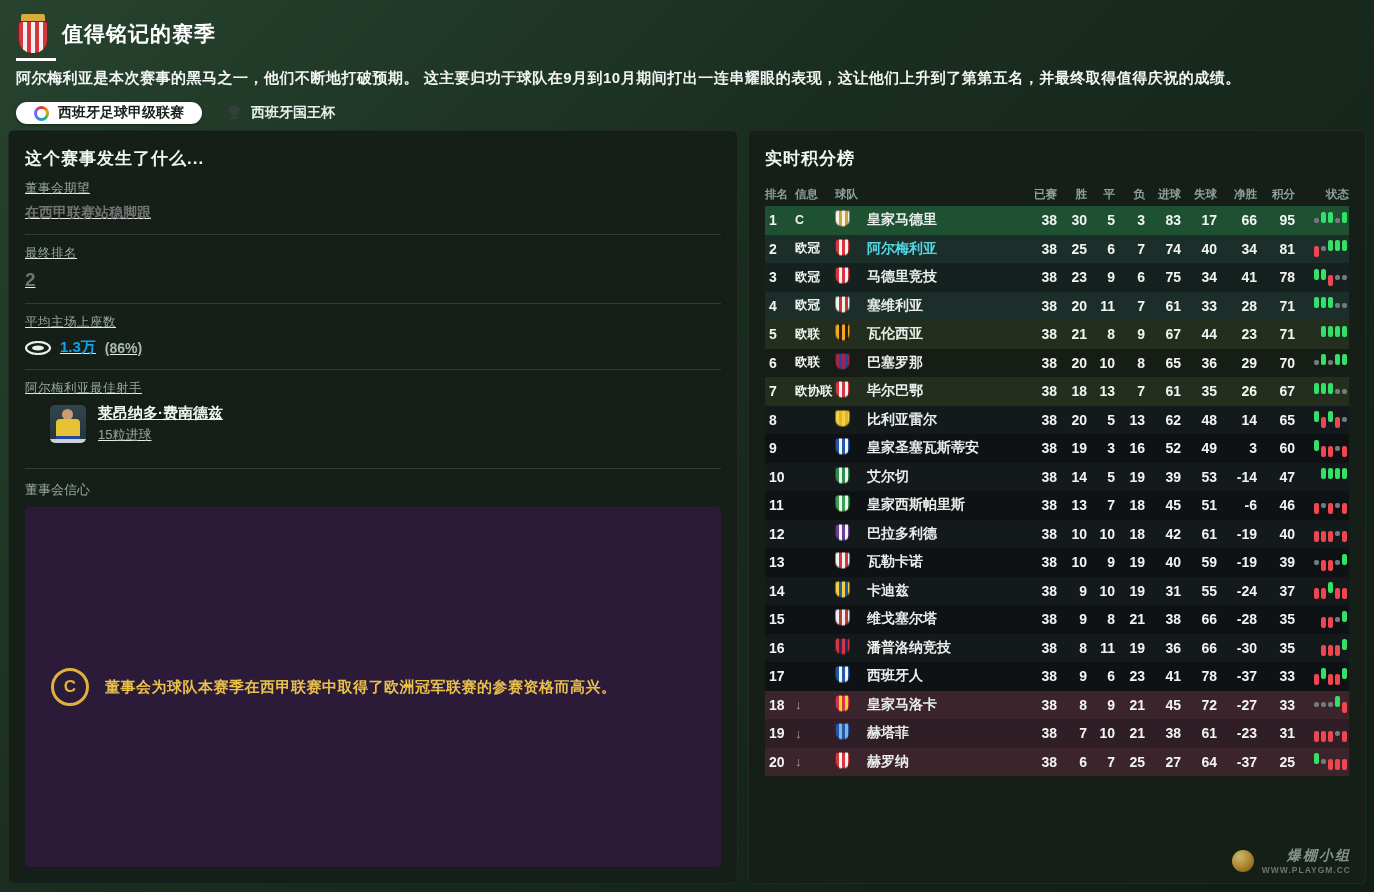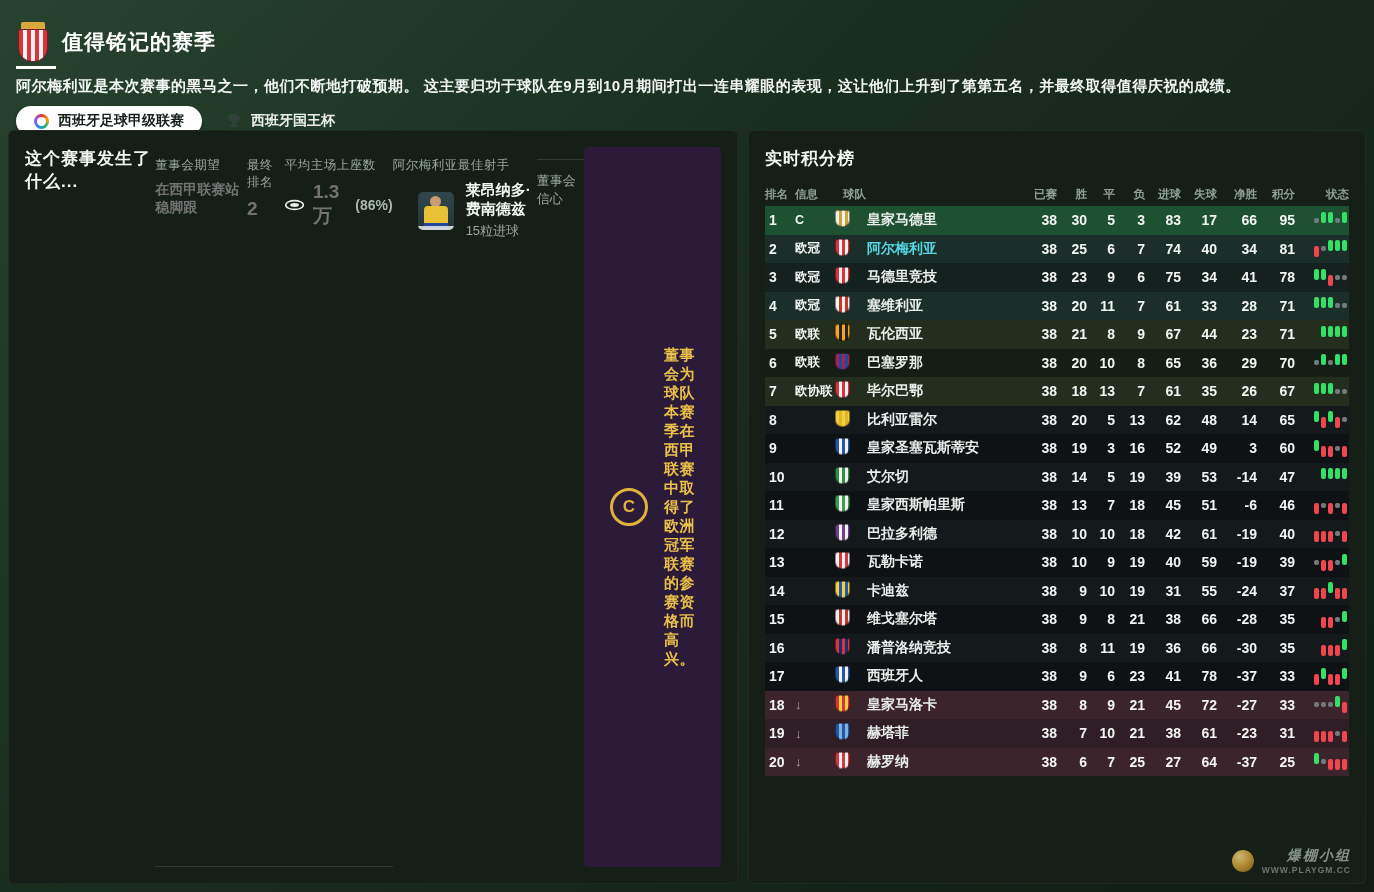--- a/index.html
+++ b/index.html
@@ -5,58 +5,58 @@
   * { margin:0; padding:0; box-sizing:border-box; }
   html,body { width:1374px; height:892px; overflow:hidden; }
   body {
     font-family:"Liberation Sans","DejaVu Sans",sans-serif;
     background:#0e1811; color:#e9eeeb;
   }
   .screen { position:relative; width:1374px; height:892px;
     background:linear-gradient(135deg,#27432f 0%,#1a2e20 40%,#101c14 100%); }
 
   
-  .header { padding:20px 16px 0 16px; }
+  .header { padding:12px 16px 0 16px; }
   .header-row { display:flex; align-items:center; gap:12px; height:44px; }
   .club-crest { width:34px; height:40px; position:relative; flex:0 0 auto; }
   .club-crest .crown { position:absolute; top:0; left:5px; width:24px; height:8px;
     background:#d8a93c; border-radius:2px 2px 0 0; }
   .club-crest .shield { position:absolute; top:7px; left:2px; width:30px; height:33px;
     background:repeating-linear-gradient(90deg,#d8363e 0 4px,#f2f2f2 4px 8px);
     border:1px solid #7a1e24; border-radius:3px 3px 14px 14px; }
   .page-title { font-size:21px; font-weight:bold; color:#ffffff; letter-spacing:1px; }
   .title-underline { width:40px; height:3px; background:#ffffff; margin:2px 0 8px 0; }
   .description { font-size:15px; font-weight:bold; color:#f2f5f3; letter-spacing:.5px; white-space:nowrap; }
 
   .tabs { display:flex; align-items:center; margin-top:10px; height:30px; gap:6px; }
-  .tab { display:flex; align-items:center; gap:9px; height:30px; padding:0 18px;
+  .tab { display:flex; align-items:center; gap:9px; height:22px; padding:0 18px;
     border-radius:15px; font-size:14px; font-weight:bold; color:#e9eeeb; cursor:pointer; }
   .tab.active { background:#ffffff; color:#17201a; box-shadow:0 1px 3px rgba(0,0,0,.4); }
   .laliga-icon { width:15px; height:15px; border-radius:50%;
     background:conic-gradient(#e3342f,#f59e0b,#10b981,#3b82f6,#8b5cf6,#e3342f);
     position:relative; }
   .laliga-icon::after { content:""; position:absolute; left:3px; top:3px; width:9px; height:9px;
     border-radius:50%; background:#ffffff; }
   .trophy-glyph { width:16px; height:16px; display:inline-block; }
 
   
   .main { position:absolute; left:8px; top:130px; display:flex; gap:10px; }
   .panel { background:#151f18; border:1px solid rgba(255,255,255,.05);
     border-radius:6px; height:754px; padding:16px; }
   .panel h2 { font-size:17px; font-weight:bold; color:#f2f5f3; letter-spacing:1px; }
 
   
-  .left-panel { width:730px; display:flex; flex-direction:row; }
-  .sec { padding:10px 0 12px 0; border-bottom:1px solid #303b34; }
+  .left-panel { width:730px; display:flex; flex-direction:column; }
+  .sec { padding:10px 0 12px 0; border-bottom:1px solid #303b34;text-decoration:underline; }
   .sec.nb { border-bottom:none; }
   .sec-label { font-size:12.5px; color:#97a79e; margin-bottom:7px; letter-spacing:.5px; }
   .sec-value { font-size:14px; font-weight:bold; color:#737373; }
   .sec-value.big { font-size:19px; }
   .inline-val { display:flex; align-items:center; gap:9px; margin-top:4px; }
-  .att-val { font-size:19px; font-weight:bold; color:#737373; }
+  .att-val { font-size:15px; font-weight:bold; color:#0ea5e9; }
   .att-pct { font-size:14px; font-weight:bold; color:#aab8b1; }
 
   .scorer-row { display:flex; align-items:center; gap:12px; margin-top:2px; cursor:pointer;padding-left:25px; }
   .player-photo { width:36px; height:38px; border-radius:5px; position:relative; overflow:hidden;
     background:linear-gradient(180deg,#31464a 0%,#22343a 100%); flex:0 0 auto; }
   .player-photo .head { position:absolute; top:4px; left:12px; width:11px; height:11px;
     border-radius:50%; background:#c99c74; }
   .player-photo .shirt { position:absolute; top:14px; left:6px; width:24px; height:18px;
     border-radius:4px 4px 0 0; background:#e8c235; }
   .player-photo .shorts { position:absolute; bottom:0; left:6px; width:24px; height:7px; background:#27459c; }
@@ -194,21 +194,21 @@
         <div class="board-msg">董事会为球队本赛季在西甲联赛中取得了欧洲冠军联赛的参赛资格而高兴。</div>
       </div>
     </section>
 
     <section class="panel right-panel">
       <h2>实时积分榜</h2>
       <div class="table">
         <div class="thead" id="thead">
             <span class="hl">排名</span>
             <span class="hl">信息</span>
-            <span class="hl" style="grid-column: span 2; margin-left: 8px;">球队</span>
+            <span class="hl" style="grid-column: span 2;">球队</span>
             <span class="hc">已赛</span>
             <span class="hc">胜</span>
             <span class="hc">平</span>
             <span class="hc">负</span>
             <span class="hc">进球</span>
             <span class="hc">失球</span>
             <span class="hc">净胜</span>
             <span class="hc">积分</span>
             <span class="hc">状态</span>
           </div>

